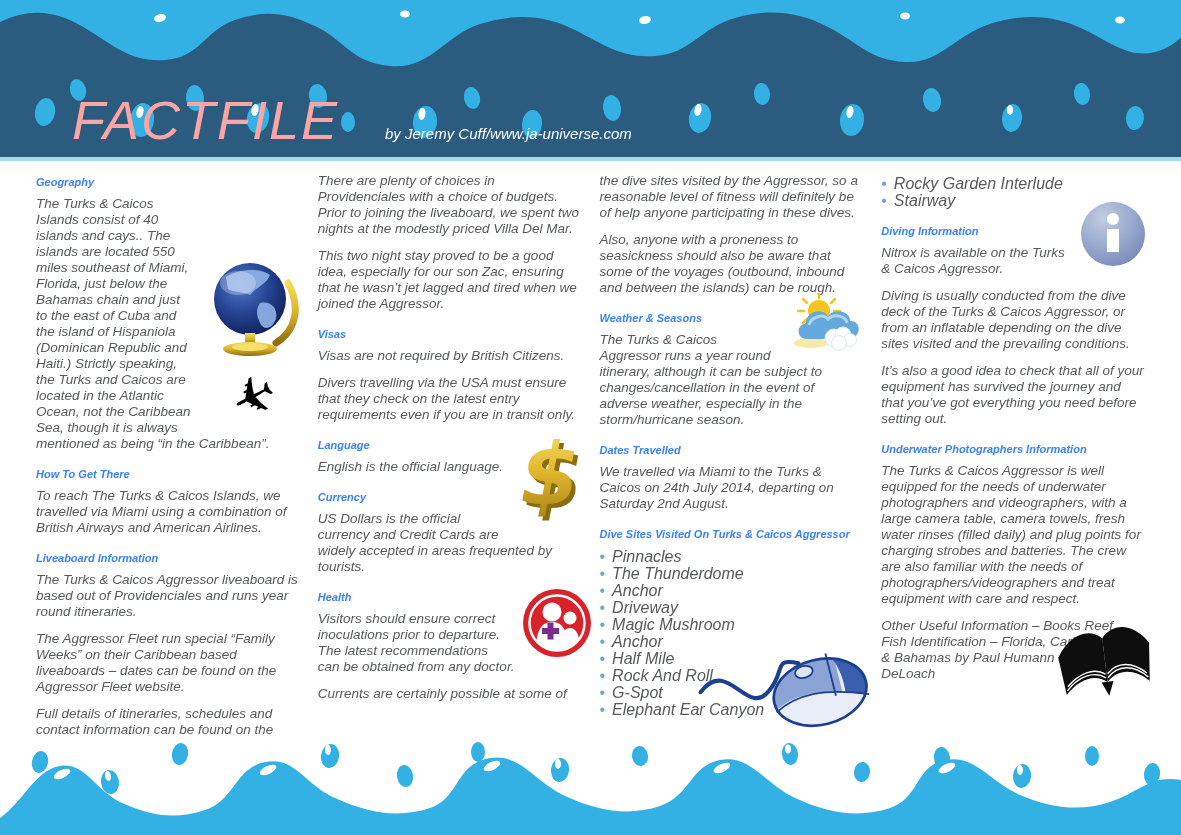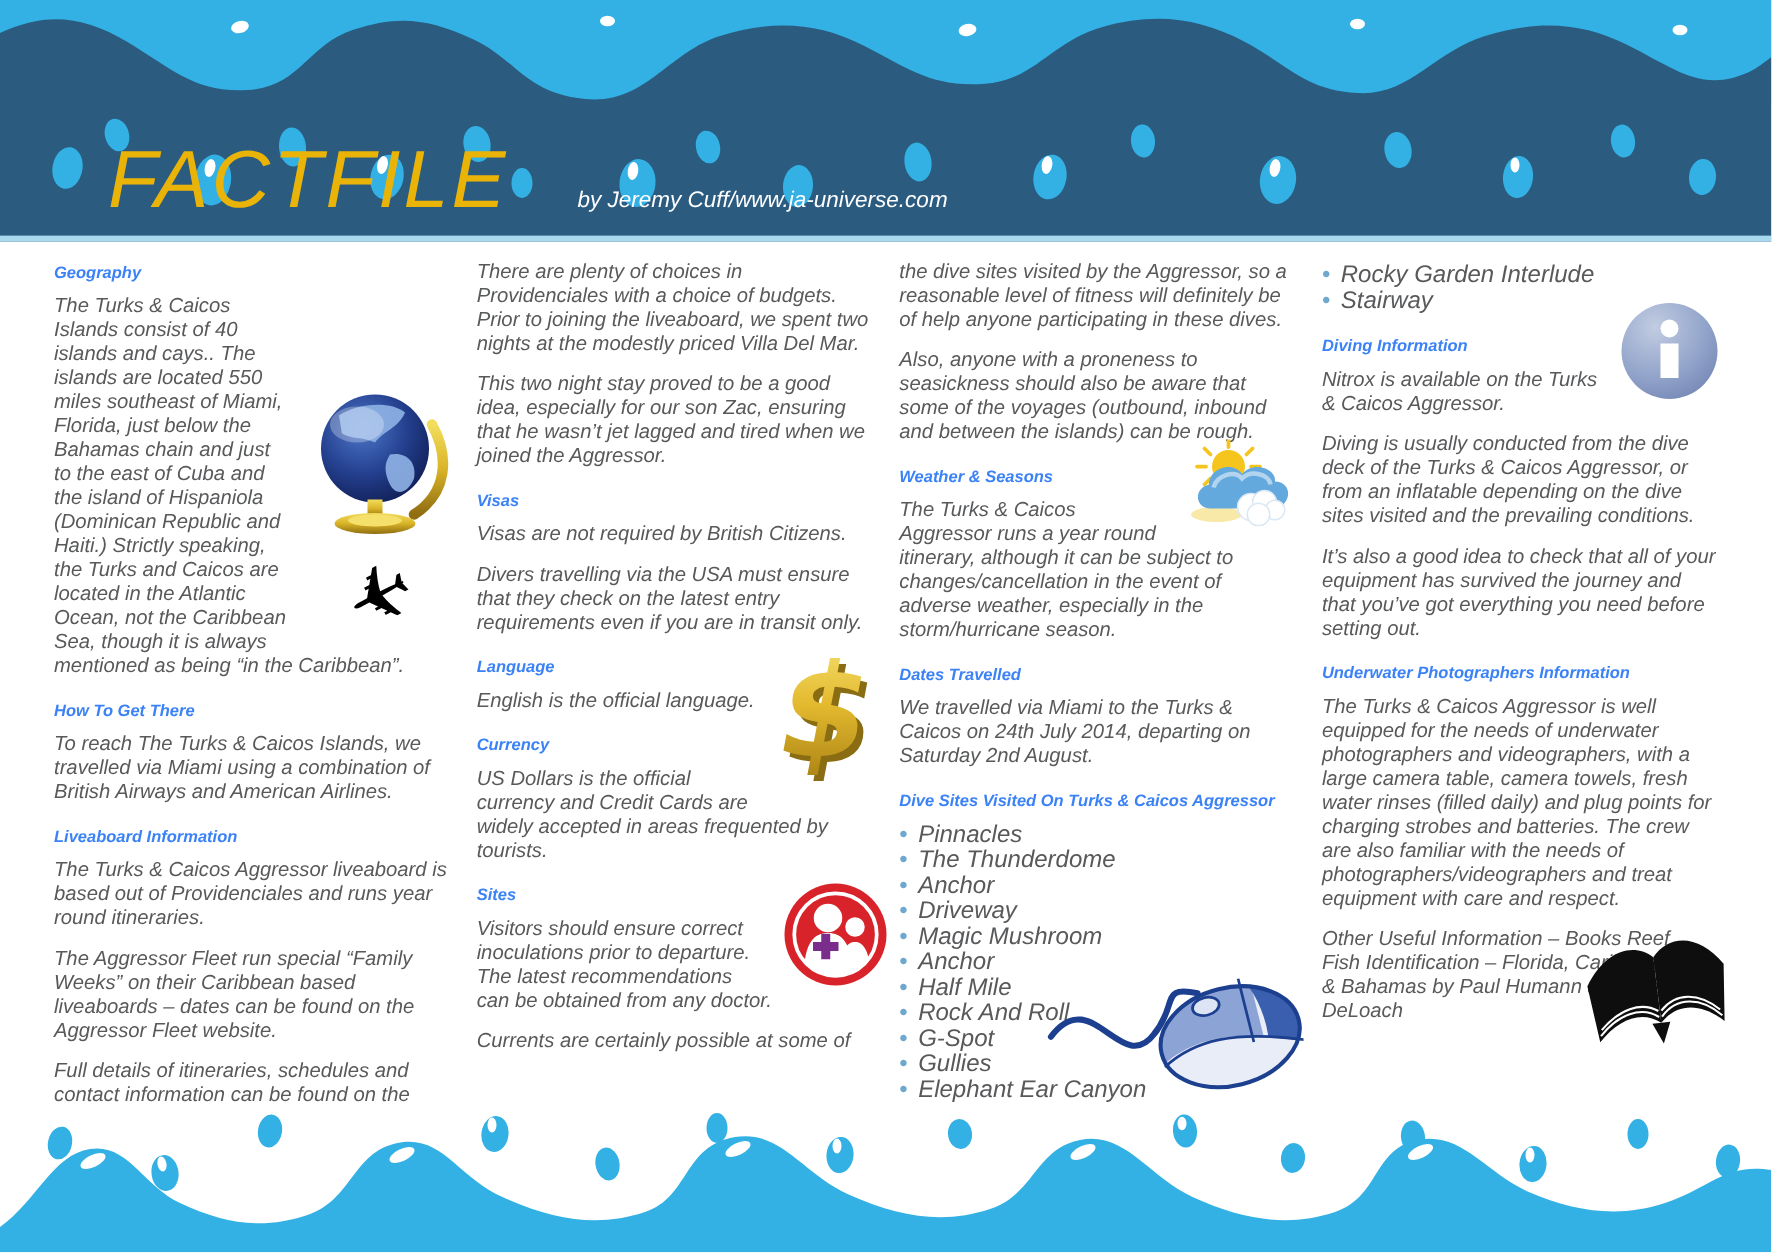--- a/index.html
+++ b/index.html
@@ -2,21 +2,21 @@
 <html><head>
 <meta charset="utf-8">
 <style>
   html,body{margin:0;padding:0;background:#fff;}
   .page{width:1181px;height:835px;position:relative;overflow:hidden;
         font-family:"Liberation Sans","DejaVu Sans",sans-serif;font-style:italic;background:#fff;}
   
   .banner{position:relative;height:157px;background:#2B5C80;border-bottom:4px solid #A8D9EF;}
   .banner svg{position:absolute;top:0;left:0;display:block;}
   .title-row{position:absolute;left:72px;bottom:6px;display:flex;align-items:baseline;gap:46px;z-index:2;}
-  .factfile{color:#eab308;font-size:54px;font-weight:normal;letter-spacing:2px;margin:0;font-style:italic;}
+  .factfile{color:#fca5a5;font-size:54px;font-weight:normal;letter-spacing:2px;margin:0;font-style:italic;}
   .byline{color:#fff;font-size:15px;font-style:italic;}
   
   .content{box-sizing:border-box;height:579px;padding:12px 36px 0;display:flex;gap:18px;position:relative;}
   .col{flex:1 1 0;position:relative;min-width:0;}
   h3{color:#3b82f6;font-size:11px;line-height:18px;margin:13px 0 5px;font-weight:bold;font-style:italic;}
   .sec:first-child h3{margin-top:0;}
   p{color:#58595B;font-size:13.5px;line-height:16px;margin:0 0 11px;font-style:italic;}
   ul.dive{list-style:none;margin:2px 0 0;padding:0;}
   ul.dive li{color:#58595B;font-size:16px;line-height:17px;font-style:italic;}
   ul.dive li::before{content:"•";color:#6FA8CF;margin-right:7px;font-style:normal;}
@@ -174,21 +174,21 @@
             <g clip-path="url(#hClip)">
               <circle cx="30" cy="24" r="9.5" fill="#FFFFFF"></circle>
               <path d="M14,62 C14,40 21,34 30,34 C39,34 46,40 46,62 Z" fill="#FFFFFF"></path>
               <circle cx="48" cy="30" r="6.5" fill="#FFFFFF"></circle>
               <path d="M38,62 C38,45 43,40 48,40 C53,40 58,45 58,62 Z" fill="#FFFFFF"></path>
               <rect x="20" y="40" width="17" height="6" fill="#7B2D8B"></rect>
               <rect x="25.5" y="34.5" width="6" height="17" fill="#7B2D8B"></rect>
             </g>
           </svg>
         </div>
-        <h3>Sites</h3>
+        <h3>Health</h3>
         <p>Visitors should ensure correct inoculations prior to departure. The latest recommendations can be obtained from any doctor.</p>
         <p>Currents are certainly possible at some of</p>
       </section>
     </div>
 
     <div class="col">
       <section class="sec">
         <p>the dive sites visited by the Aggressor, so a reasonable level of fitness will definitely be of help anyone participating in these dives.</p>
         <p>Also, anyone with a proneness to seasickness should also be aware that some of the voyages (outbound, inbound and between the islands) can be rough.</p>
       </section>
@@ -227,21 +227,20 @@
         <ul class="dive">
           <li>Pinnacles</li>
           <li>The Thunderdome</li>
           <li>Anchor</li>
           <li>Driveway</li>
           <li>Magic Mushroom</li>
           <li>Anchor</li>
           <li>Half Mile</li>
           <li>Rock And Roll</li>
           <li>G-Spot</li>
-          <li>Gullies</li>
           <li>Elephant Ear Canyon</li>
         </ul>
       </section>
       <div class="mouse-wrap">
         <svg width="172" height="100" viewBox="0 0 190 110">
           <path d="M4,64 C34,24 56,94 80,62 C98,40 84,26 112,32" fill="none" stroke="#1C3F8F" stroke-width="4.5" stroke-linecap="round"></path>
           <g transform="rotate(-14 136 64)">
             <defs>
                 <clipPath id="mClip">
                   <ellipse cx="136" cy="64" rx="52" ry="36"></ellipse>

